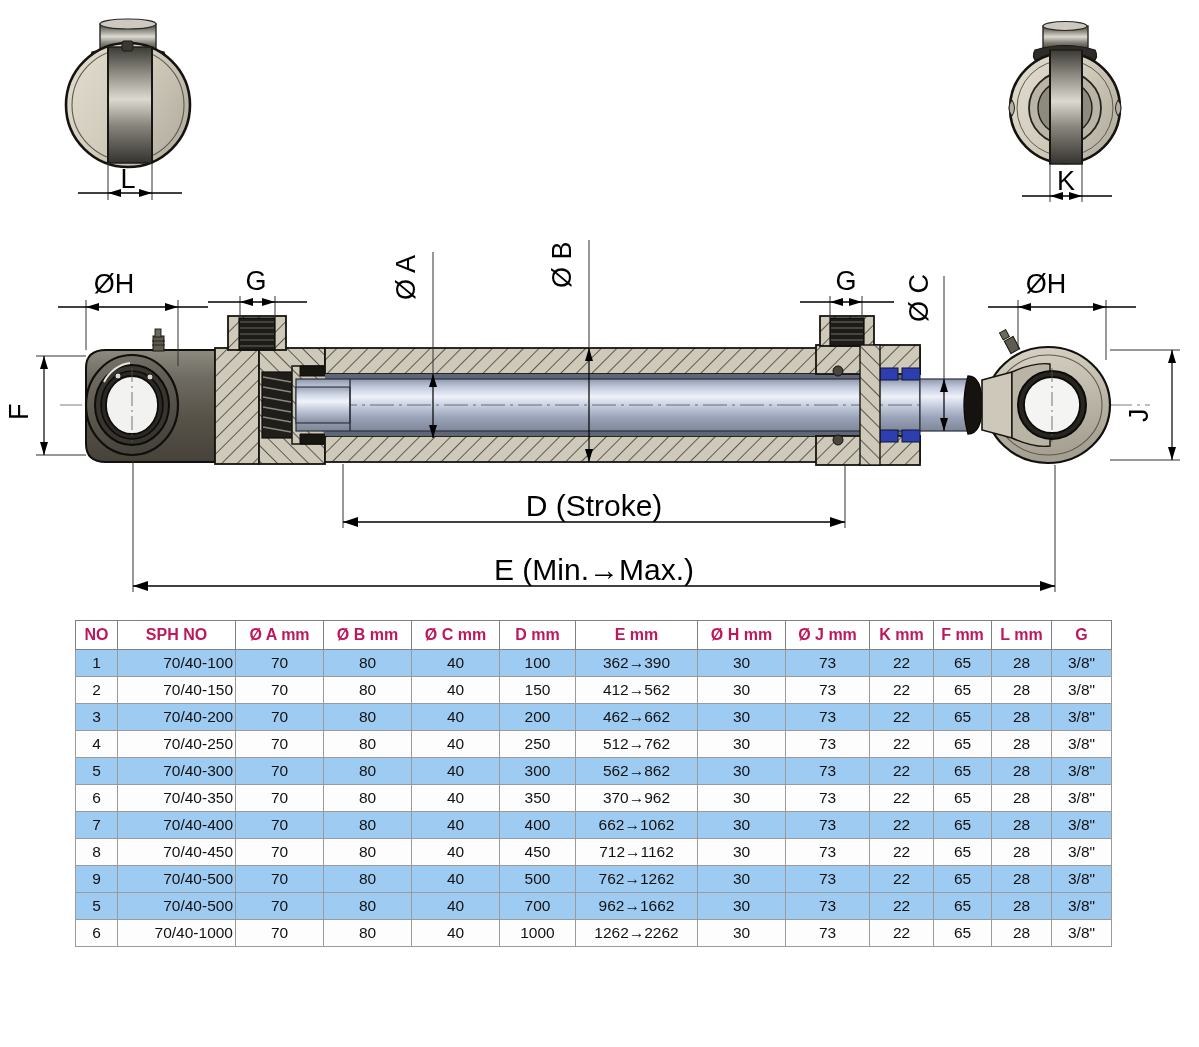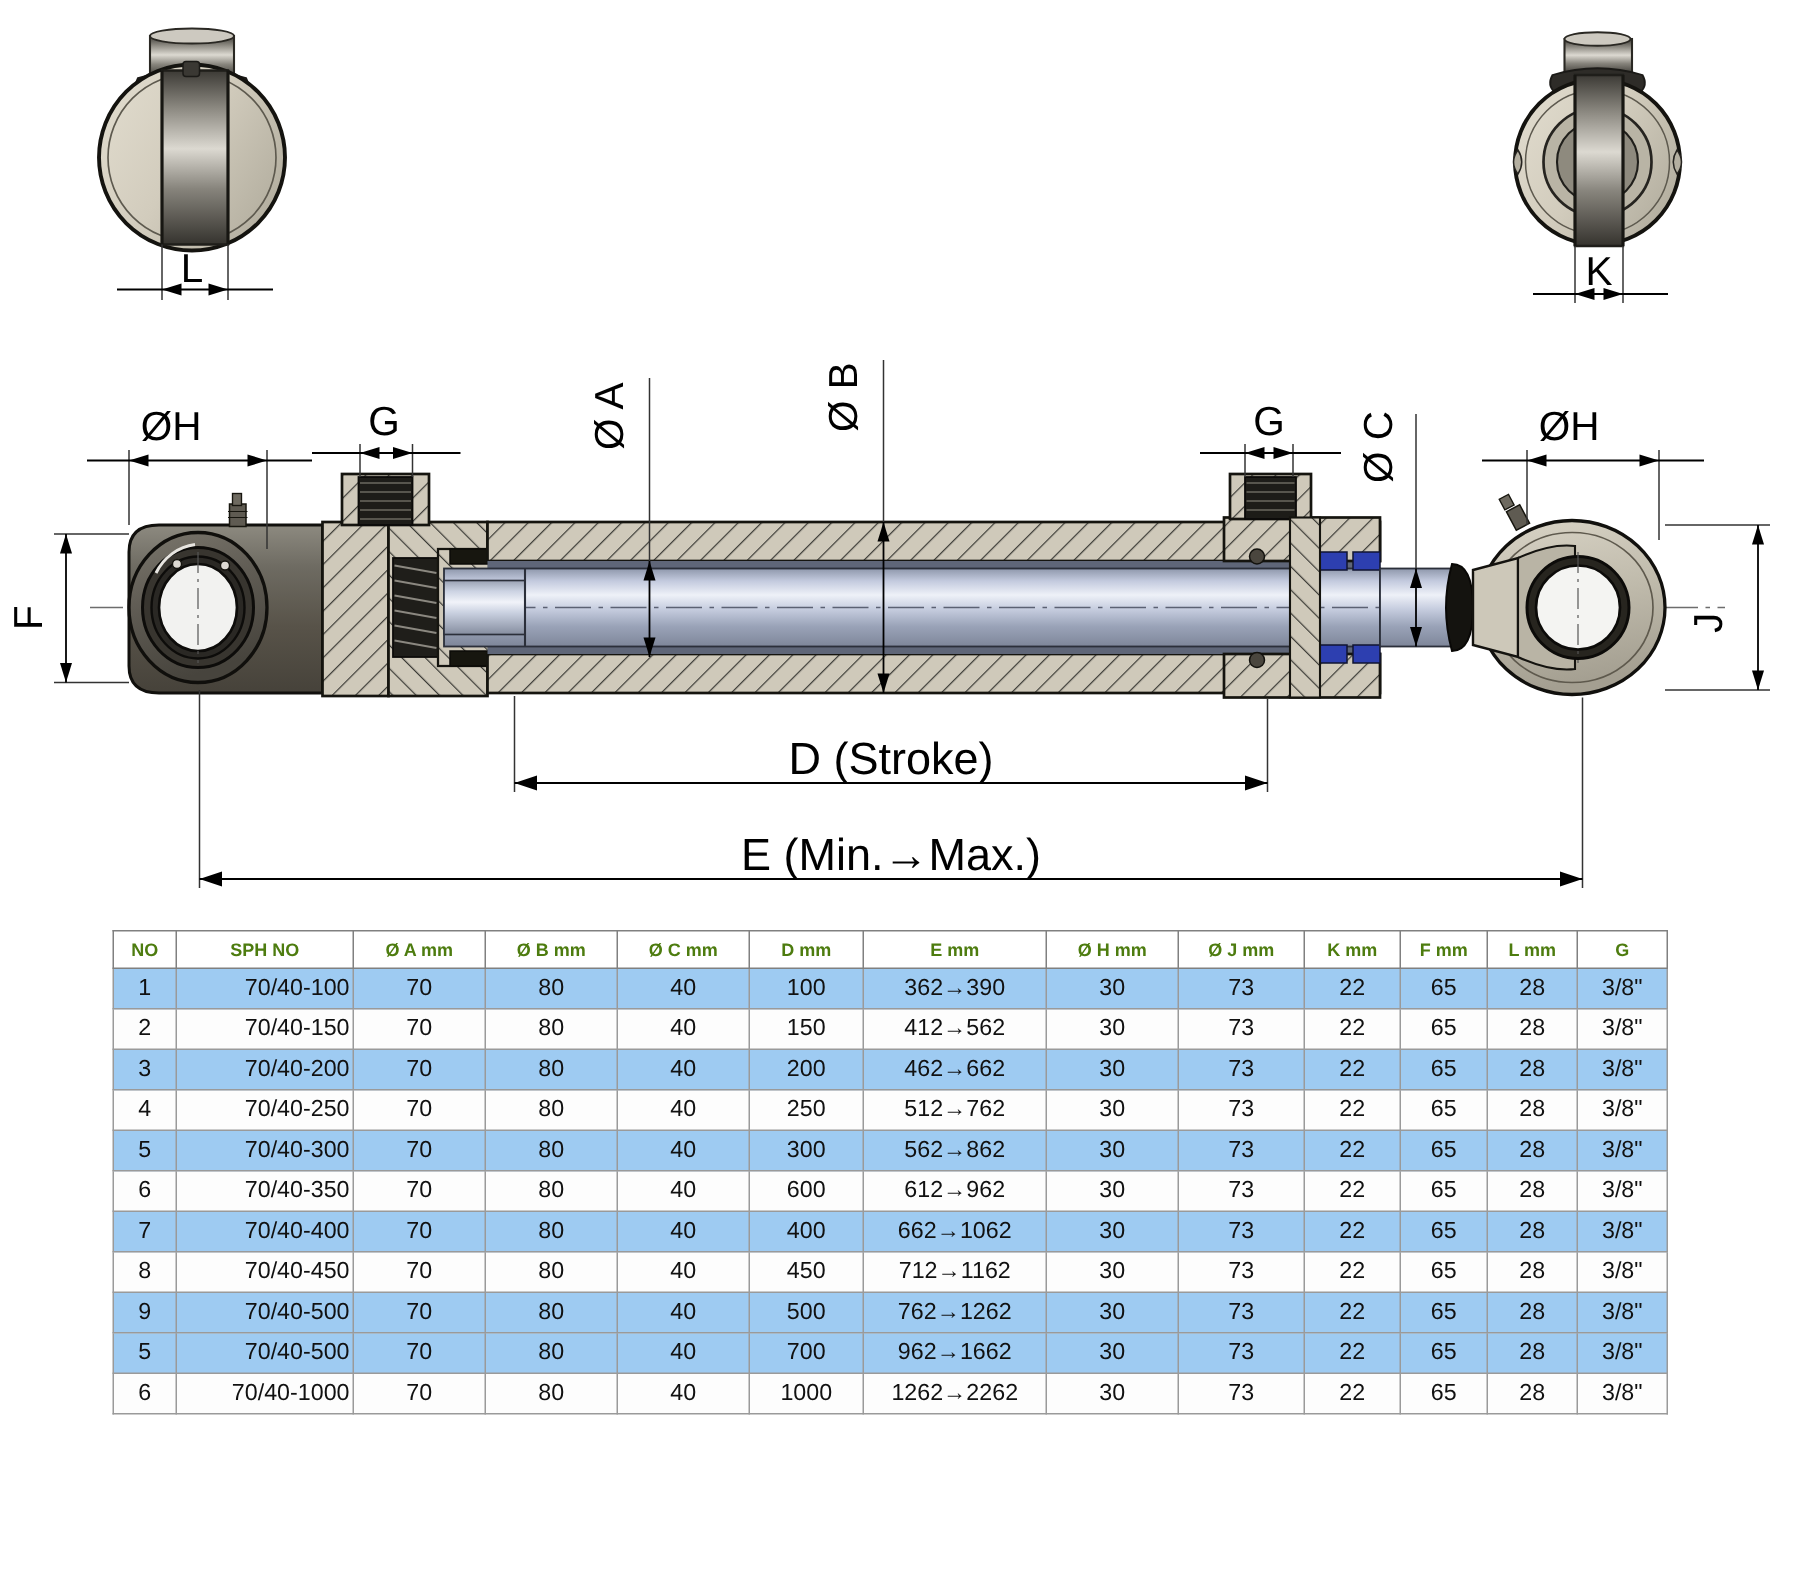--- a/index.html
+++ b/index.html
@@ -12,23 +12,23 @@
   
   #drawing{position:absolute;left:0;top:0;width:1199px;height:615px;}
   #drawing svg{display:block;}
 
   
   #spec-wrap{position:absolute;left:75px;top:620px;width:1015px;}
   table#spec{border-collapse:collapse;width:1015px;
              font-family:"Liberation Sans","DejaVu Sans",sans-serif;
              font-size:15px;table-layout:fixed;}
   table#spec thead th{
-      background:#ffffff;font-weight:bold;color:#4d7c0f;
+      background:#ffffff;font-weight:bold;color:#be185d;
       border:1px solid #808080;
-      padding:5px 2px;text-align:center;font-size:12px;
+      padding:5px 2px;text-align:center;font-size:16px;
       white-space:nowrap;}
   table#spec tbody td{
       border:1px solid #9a9a9a;
       padding:4px 2px;text-align:center;color:#111;
       white-space:nowrap;font-size:15.5px;}
   table#spec tbody tr.odd td{background:#9ecbf2;}
   table#spec tbody tr.even td{background:#fdfdfd;}
   table#spec td.sph{text-align:right;padding-left:7px;}
   table#spec td.no{text-align:center;}
 
@@ -487,22 +487,22 @@
             <td>65</td>
             <td>28</td>
             <td>3/8"</td>
           </tr>
           <tr class="even">
             <td class="no">6</td>
             <td class="sph">70/40-350</td>
             <td>70</td>
             <td>80</td>
             <td>40</td>
-            <td>600</td>
-            <td>612→962</td>
+            <td>350</td>
+            <td>370→962</td>
             <td>30</td>
             <td>73</td>
             <td>22</td>
             <td>65</td>
             <td>28</td>
             <td>3/8"</td>
           </tr>
           <tr class="odd">
             <td class="no">7</td>
             <td class="sph">70/40-400</td>

